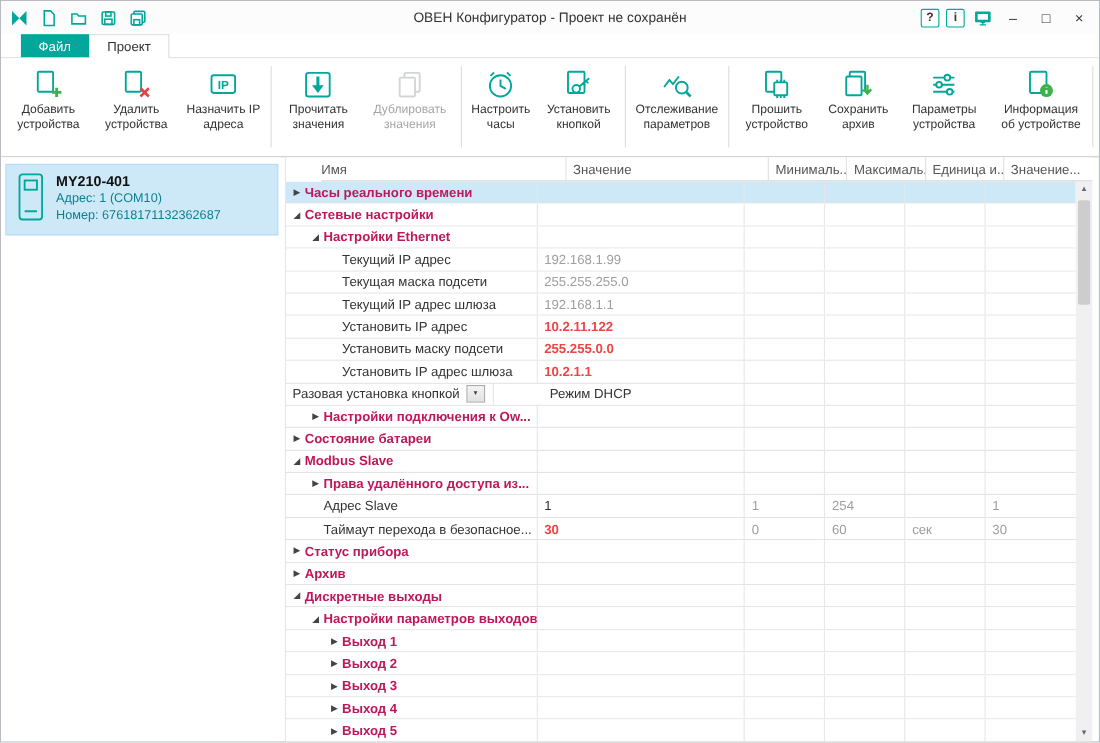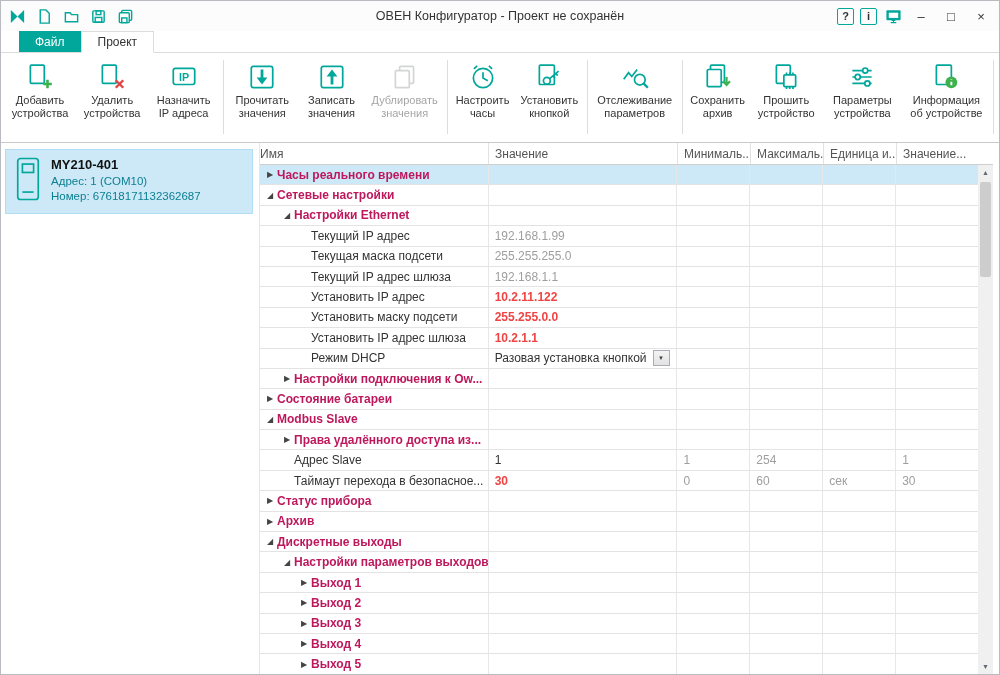--- a/index.html
+++ b/index.html
@@ -30,21 +30,21 @@
   .rlabel { font-size:11px; line-height:13px; text-align:center; color:#333; }
   .rbtn.disabled { opacity:.45; filter:grayscale(.9); }
   
   .devpanel { position:absolute; left:0; top:142px; bottom:0; width:254px; background:#fff; }
   .devitem { margin:6px 2px 0 4px; background:#cde9f8; border:1px solid #b3dcf5; display:flex; gap:9px; padding:6px 8px 8px 8px; align-items:flex-start; }
   .devtext { padding-top:1px; }
   .devname { font-weight:bold; font-size:13px; color:#111; }
   .devline { font-size:11.5px; color:#0c7f8f; margin-top:3px; }
   
   .tablewrap { position:absolute; left:258px; top:142px; width:734px; bottom:0; background:#fff; border-left:1px solid #e6e6e6; }
-  .thead { display:flex; height:22px; border-bottom:1px solid #cfcfcf; }
+  .thead { display:flex; height:22px; border-bottom:1px solid #cfcfcf;margin-left:32px; }
   .th { font-size:12px; color:#555; padding:4px 4px 0 6px; border-right:1px solid #e2e2e2; overflow:hidden; white-space:nowrap; }
   .tbody { position:absolute; top:22px; left:0; right:15px; bottom:0; overflow:hidden; }
   .trow { display:flex; height:20.4px; border-bottom:1px solid #e3e3e3; background:#fff; }
   .trow.hl { background:#cde9f8; }
   .cell { border-right:1px solid #e7e7e7; overflow:hidden; white-space:nowrap; display:flex; align-items:center; padding-left:6px; font-size:12px; color:#333; }
   .c-name { width:229px; padding-left:0; }
   .c-val { width:189px; }
   .c-min { width:73px; }
   .c-max { width:73px; }
   .c-unit { width:73px; }
@@ -157,30 +157,20 @@
     <span class="ricon">
       <svg width="30" height="30" viewBox="0 0 28 28" fill="none" stroke="#00A79A" stroke-width="1.6">
           <rect x="4" y="4" width="20" height="20" rx="2"></rect>
           <path d="M14 7 V15" stroke-width="2.6"></path>
           <path d="M9 14.5 L19 14.5 L14 21 Z" fill="#00A79A" stroke="none"></path>
         </svg>
     </span>
     <span class="rlabel">Прочитать значения</span>
   </div>
 
-  <div class="rbtn">
-    <span class="ricon">
-      <svg width="30" height="30" viewBox="0 0 28 28" fill="none" stroke="#00A79A" stroke-width="1.6">
-          <rect x="4" y="4" width="20" height="20" rx="2"></rect>
-          <path d="M14 21 V13" stroke-width="2.6"></path>
-          <path d="M9 13.5 L19 13.5 L14 7 Z" fill="#00A79A" stroke="none"></path>
-        </svg>
-    </span>
-    <span class="rlabel">Записать значения</span>
-  </div>
 
   <div class="rbtn disabled">
     <span class="ricon">
       <svg width="30" height="30" viewBox="0 0 28 28" fill="none" stroke="#8aa" stroke-width="1.6">
           <rect x="9" y="4" width="13" height="16" rx="1"></rect>
           <rect x="5" y="8" width="13" height="16" rx="1" fill="#fff"></rect>
         </svg>
     </span>
     <span class="rlabel">Дублировать значения</span>
   </div>
@@ -220,37 +210,37 @@
         </svg>
     </span>
     <span class="rlabel">Отслеживание параметров</span>
   </div>
 
   <div class="rsep"></div>
 
   <div class="rbtn">
     <span class="ricon">
       <svg width="30" height="30" viewBox="0 0 28 28" fill="none" stroke="#00A79A" stroke-width="1.6">
+          <rect x="5" y="3" width="13" height="17" rx="1"></rect>
+          <rect x="12" y="12" width="11" height="11" rx="1" fill="#fff"></rect>
+          <path d="M14.5 12 V9.8 M17.5 12 V9.8 M20.5 12 V9.8 M14.5 25.2 V23 M17.5 25.2 V23 M20.5 25.2 V23"></path>
+        </svg>
+    </span>
+    <span class="rlabel">Прошить устройство</span>
+  </div>
+
+  <div class="rbtn">
+    <span class="ricon">
+      <svg width="30" height="30" viewBox="0 0 28 28" fill="none" stroke="#00A79A" stroke-width="1.6">
           <rect x="7" y="3" width="13" height="16" rx="1"></rect>
           <rect x="4" y="7" width="13" height="16" rx="1" fill="#fff"></rect>
           <path d="M22 14 v7 M18.8 18 l3.2 3.4 3.2 -3.4" stroke="#3db24b" stroke-width="2"></path>
         </svg>
     </span>
     <span class="rlabel">Сохранить архив</span>
-  </div>
-
-  <div class="rbtn">
-    <span class="ricon">
-      <svg width="30" height="30" viewBox="0 0 28 28" fill="none" stroke="#00A79A" stroke-width="1.6">
-          <rect x="5" y="3" width="13" height="17" rx="1"></rect>
-          <rect x="12" y="12" width="11" height="11" rx="1" fill="#fff"></rect>
-          <path d="M14.5 12 V9.8 M17.5 12 V9.8 M20.5 12 V9.8 M14.5 25.2 V23 M17.5 25.2 V23 M20.5 25.2 V23"></path>
-        </svg>
-    </span>
-    <span class="rlabel">Прошить устройство</span>
   </div>
 
   <div class="rbtn">
     <span class="ricon">
       <svg width="30" height="30" viewBox="0 0 28 28" fill="none" stroke="#00A79A" stroke-width="1.6">
           <path d="M5 8 h18 M5 14 h18 M5 20 h18"></path>
           <circle cx="17" cy="8" r="2.4" fill="#fff"></circle>
           <circle cx="10" cy="14" r="2.4" fill="#fff"></circle>
           <circle cx="19" cy="20" r="2.4" fill="#fff"></circle>
         </svg>
@@ -404,27 +394,27 @@
         </div>
         <div class="cell c-val">
           <span class="ed">10.2.1.1</span>
         </div>
         <div class="cell c-min grayval"></div>
         <div class="cell c-max grayval"></div>
         <div class="cell c-unit grayval"></div>
         <div class="cell c-def grayval"></div>
       </div>
       <div class="trow">
-        <div class="cell c-name">
-          <span class="exp" style="margin-left: 37px;"></span>
-          <span>Режим DHCP</span>
-        </div>
         <div class="cell c-val">
           <span>Разовая установка кнопкой</span>
           <span class="combo">▼</span>
+        </div>
+        <div class="cell c-name">
+          <span class="exp" style="margin-left: 37px;"></span>
+          <span>Режим DHCP</span>
         </div>
         <div class="cell c-min grayval"></div>
         <div class="cell c-max grayval"></div>
         <div class="cell c-unit grayval"></div>
         <div class="cell c-def grayval"></div>
       </div>
       <div class="trow">
         <div class="cell c-name">
           <span class="exp" style="margin-left: 20px;">▶</span>
           <span class="bold">Настройки подключения к Ow...</span>

